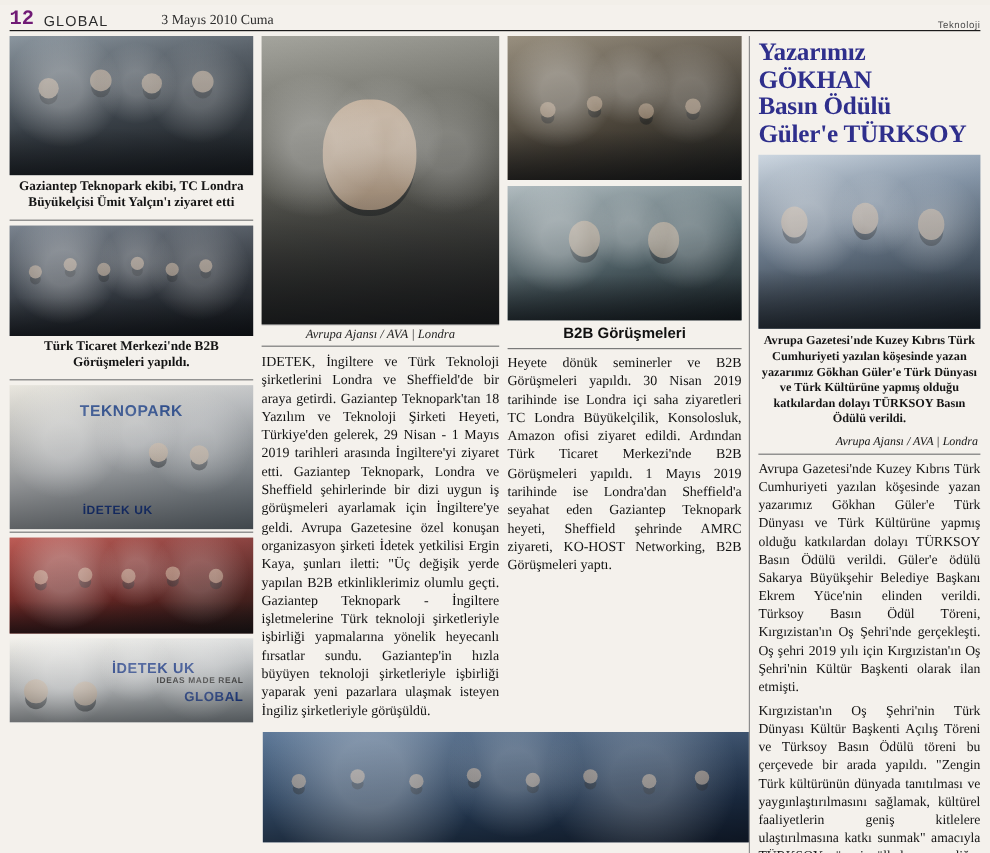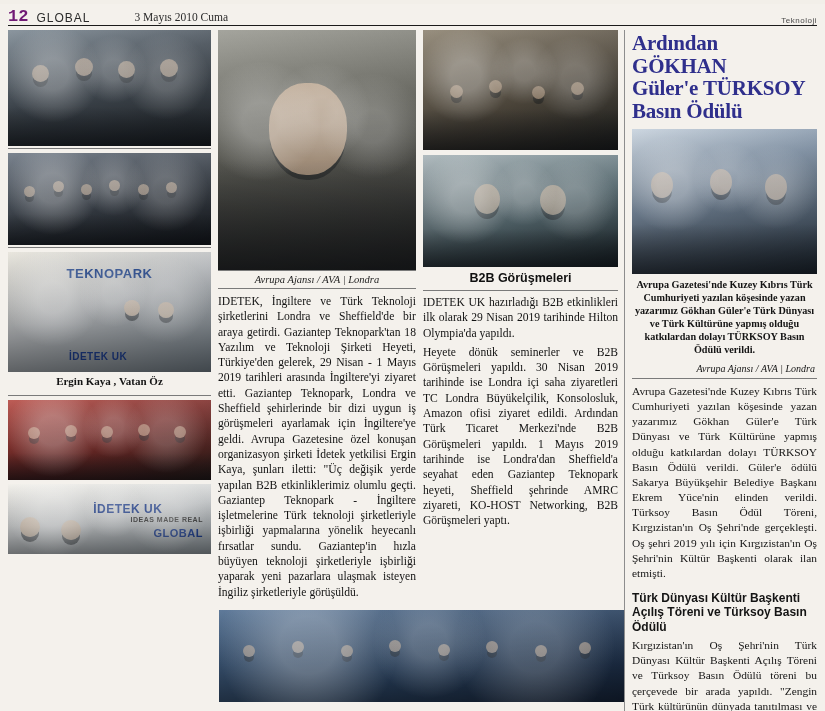--- a/index.html
+++ b/index.html
@@ -292,44 +292,45 @@
 
           <div class="photo ph ph-suits" style="height:116px">
             <div class="heads">
               <div class="head" style="left:12%;top:30%;width:17px;height:17px"></div>
               <div class="head" style="left:33%;top:24%;width:18px;height:18px"></div>
               <div class="head" style="left:54%;top:27%;width:17px;height:17px"></div>
               <div class="head" style="left:75%;top:25%;width:18px;height:18px"></div>
             </div>
             <div class="dark-ov"></div>
           </div>
+          <div class="cap">Gaziantep Teknopark ekibi, TC Londra Büyükelçisi Ümit Yalçın'ı ziyaret etti</div>
           <hr class="rule">
 
           <div class="photo ph ph-group" style="height:92px">
             <div class="heads">
               <div class="head" style="left:8%;top:36%;width:11px;height:11px"></div>
               <div class="head" style="left:22%;top:30%;width:11px;height:11px"></div>
               <div class="head" style="left:36%;top:34%;width:11px;height:11px"></div>
               <div class="head" style="left:50%;top:29%;width:11px;height:11px"></div>
               <div class="head" style="left:64%;top:34%;width:11px;height:11px"></div>
               <div class="head" style="left:78%;top:31%;width:11px;height:11px"></div>
             </div>
             <div class="dark-ov"></div>
           </div>
+          <div class="cap">Türk Ticaret Merkezi'nde B2B Görüşmeleri yapıldı.</div>
           <hr class="rule">
 
           <div class="photo ph ph-stand" style="height:120px">
             <div class="banner-txt" style="top:12%;font-size:13px;color:#1b3f86">TEKNOPARK</div>
             <div class="idetek-logo" style="left:30%;bottom:8%;font-size:10px">İDETEK UK</div>
             <div class="heads">
               <div class="head" style="left:57%;top:40%;width:16px;height:16px"></div>
               <div class="head" style="left:74%;top:42%;width:16px;height:16px"></div>
             </div>
           </div>
-          <div class="cap">Ergin Kaya , Vatan Öz</div>
           <hr class="rule">
 
           <div class="photo ph ph-red" style="height:80px">
             <div class="heads">
               <div class="head" style="left:10%;top:34%;width:12px;height:12px"></div>
               <div class="head" style="left:28%;top:31%;width:12px;height:12px"></div>
               <div class="head" style="left:46%;top:33%;width:12px;height:12px"></div>
               <div class="head" style="left:64%;top:30%;width:12px;height:12px"></div>
               <div class="head" style="left:82%;top:33%;width:12px;height:12px"></div>
             </div>
@@ -380,21 +381,20 @@
               <div class="head" style="left:26%;top:26%;width:26px;height:30px"></div>
               <div class="head" style="left:60%;top:27%;width:26px;height:30px"></div>
             </div>
             <div class="dark-ov"></div>
           </div>
 
           <div class="subhead">B2B Görüşmeleri</div>
           <hr class="rule">
 
           <div class="bodytext">
-            <p>IDETEK UK hazırladığı B2B etkinlikleri ilk olarak 29 Nisan 2019 tarihinde Hilton Olympia'da yapıldı.</p>
             <p>Heyete dönük seminerler ve B2B Görüşmeleri yapıldı. 30 Nisan 2019 tarihinde ise Londra içi saha ziyaretleri TC Londra Büyükelçilik, Konsolosluk, Amazon ofisi ziyaret edildi. Ardından Türk Ticaret Merkezi'nde B2B Görüşmeleri yapıldı. 1 Mayıs 2019 tarihinde ise Londra'dan Sheffield'a seyahat eden Gaziantep Teknopark heyeti, Sheffield şehrinde AMRC ziyareti, KO-HOST Networking, B2B Görüşmeleri yaptı.</p>
           </div>
         </div>
 
       </div>
 
       <div class="photo ph ph-blue" style="height:92px;margin-top:6px;width:405px;margin-left:211px">
         <div class="heads">
           <div class="head" style="left:6%;top:38%;width:12px;height:12px"></div>
           <div class="head" style="left:18%;top:34%;width:12px;height:12px"></div>
@@ -408,43 +408,42 @@
 
       </div>
 
     </div>
 
     <div class="divider-v"></div>
 
     <div class="right-section">
 
       <div class="right-headline">
-        <span class="ln">Ardından GÖKHAN</span>
+        <span class="ln">Yazarımız GÖKHAN</span>
+        <span class="ln">Basın Ödülü</span>
         <span class="ln">Güler'e TÜRKSOY</span>
-        <span class="ln">Basın Ödülü</span>
       </div>
 
       <div class="photo ph ph-flag" style="height:145px">
         <div class="heads">
           <div class="head" style="left:10%;top:30%;width:22px;height:26px"></div>
           <div class="head" style="left:42%;top:28%;width:22px;height:26px"></div>
           <div class="head" style="left:72%;top:31%;width:22px;height:26px"></div>
         </div>
         <div class="dark-ov"></div>
       </div>
 
       <div class="right-cap">Avrupa Gazetesi'nde Kuzey Kıbrıs Türk Cumhuriyeti yazılan köşesinde yazan yazarımız Gökhan Güler'e Türk Dünyası ve Türk Kültürüne yapmış olduğu katkılardan dolayı TÜRKSOY Basın Ödülü verildi.</div>
 
       <div class="right-byline">Avrupa Ajansı / AVA | Londra</div>
 
       <div class="right-body">
         <p>Avrupa Gazetesi'nde Kuzey Kıbrıs Türk Cumhuriyeti yazılan köşesinde yazan yazarımız Gökhan Güler'e Türk Dünyası ve Türk Kültürüne yapmış olduğu katkılardan dolayı TÜRKSOY Basın Ödülü verildi. Güler'e ödülü Sakarya Büyükşehir Belediye Başkanı Ekrem Yüce'nin elinden verildi. Türksoy Basın Ödül Töreni, Kırgızistan'ın Oş Şehri'nde gerçekleşti. Oş şehri 2019 yılı için Kırgızistan'ın Oş Şehri'nin Kültür Başkenti olarak ilan etmişti.</p>
       </div>
 
-      <div class="right-subhead">Türk Dünyası Kültür Başkenti Açılış Töreni ve Türksoy  Basın Ödülü</div>
 
       <div class="right-body">
         <p>Kırgızistan'ın Oş Şehri'nin Türk Dünyası Kültür Başkenti Açılış Töreni ve Türksoy Basın Ödülü töreni bu çerçevede bir arada yapıldı. "Zengin Türk kültürünün dünyada tanıtılması ve yaygınlaştırılmasını sağlamak, kültürel faaliyetlerin geniş kitlelere ulaştırılmasına katkı sunmak" amacıyla TÜRKSOY üyesi ülkeler ve diğer ülke...</p>
       </div>
 
     </div>
 
   </div>
 </div>
 

